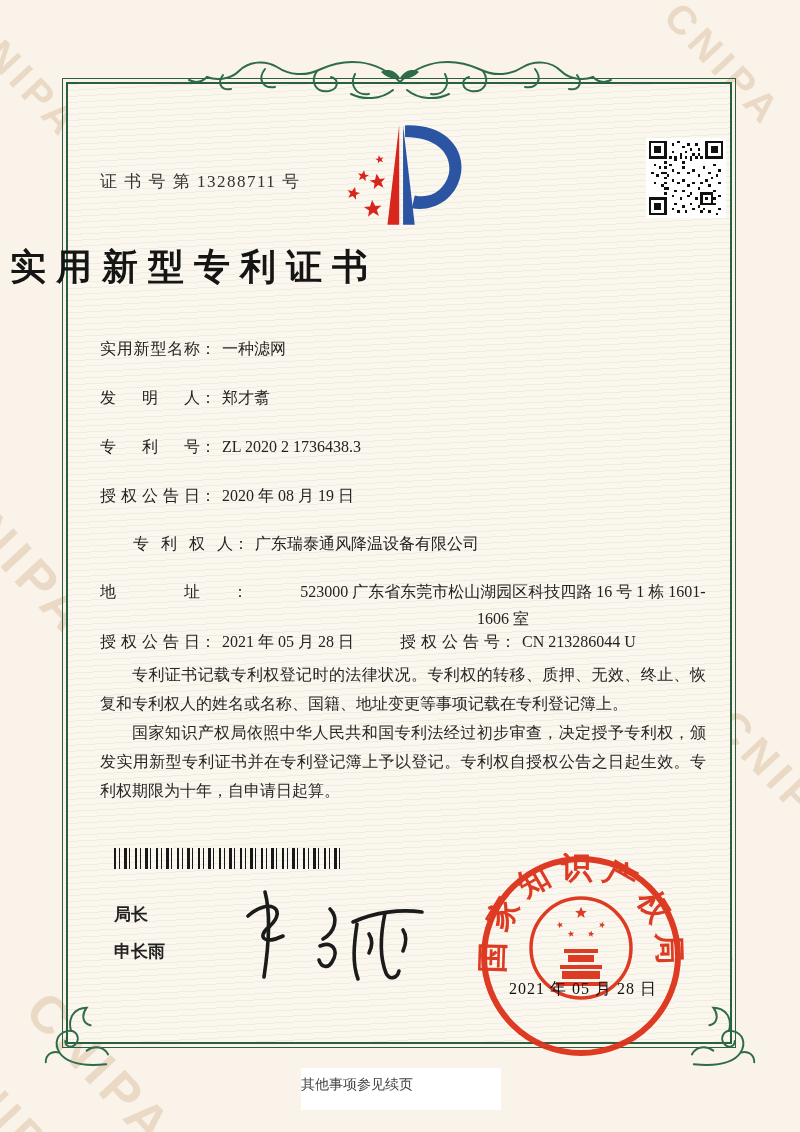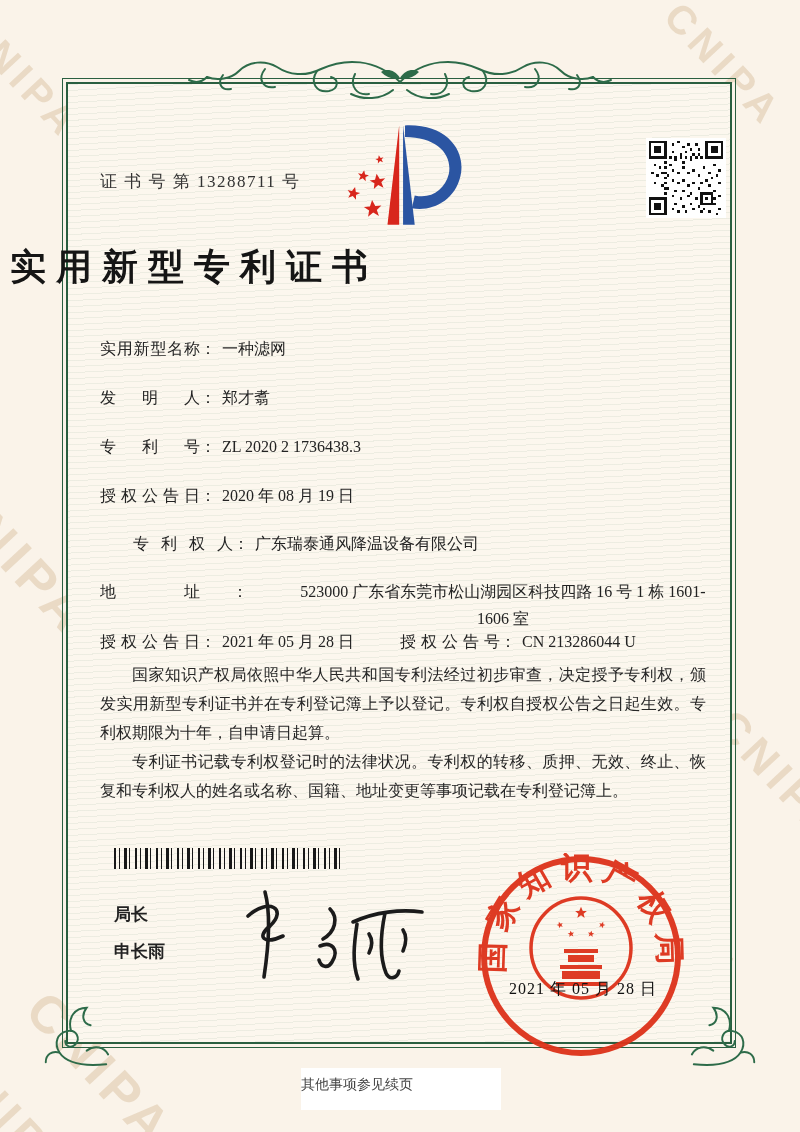--- a/index.html
+++ b/index.html
@@ -203,22 +203,22 @@
         <span class="fcolon">：</span>
         <span class="fvalue">2021 年 05 月 28 日</span>
       <span class="pair2">
         <span class="flabel">授权公告号</span>
           <span class="fcolon">：</span>
           <span class="fvalue">CN 213286044 U</span>
       </span>
     </div>
 
     <div class="paras">
+      <p>专利证书记载专利权登记时的法律状况。专利权的转移、质押、无效、终止、恢复和专利权人的姓名或名称、国籍、地址变更等事项记载在专利登记簿上。</p>
       <p>国家知识产权局依照中华人民共和国专利法经过初步审查，决定授予专利权，颁发实用新型专利证书并在专利登记簿上予以登记。专利权自授权公告之日起生效。专利权期限为十年，自申请日起算。</p>
-      <p>专利证书记载专利权登记时的法律状况。专利权的转移、质押、无效、终止、恢复和专利权人的姓名或名称、国籍、地址变更等事项记载在专利登记簿上。</p>
     </div>
 
     <div class="barcode"></div>
 
     <div class="signer-title">局长</div>
     <div class="signer-name">申长雨</div>
 
     <svg class="signature" width="200" height="105" viewBox="0 0 200 105">
       <g stroke="#1b1b1b" stroke-width="3.6" fill="none" stroke-linecap="round" stroke-linejoin="round">
         <path d="M30,10 C36,32 34,62 29,95"></path>

